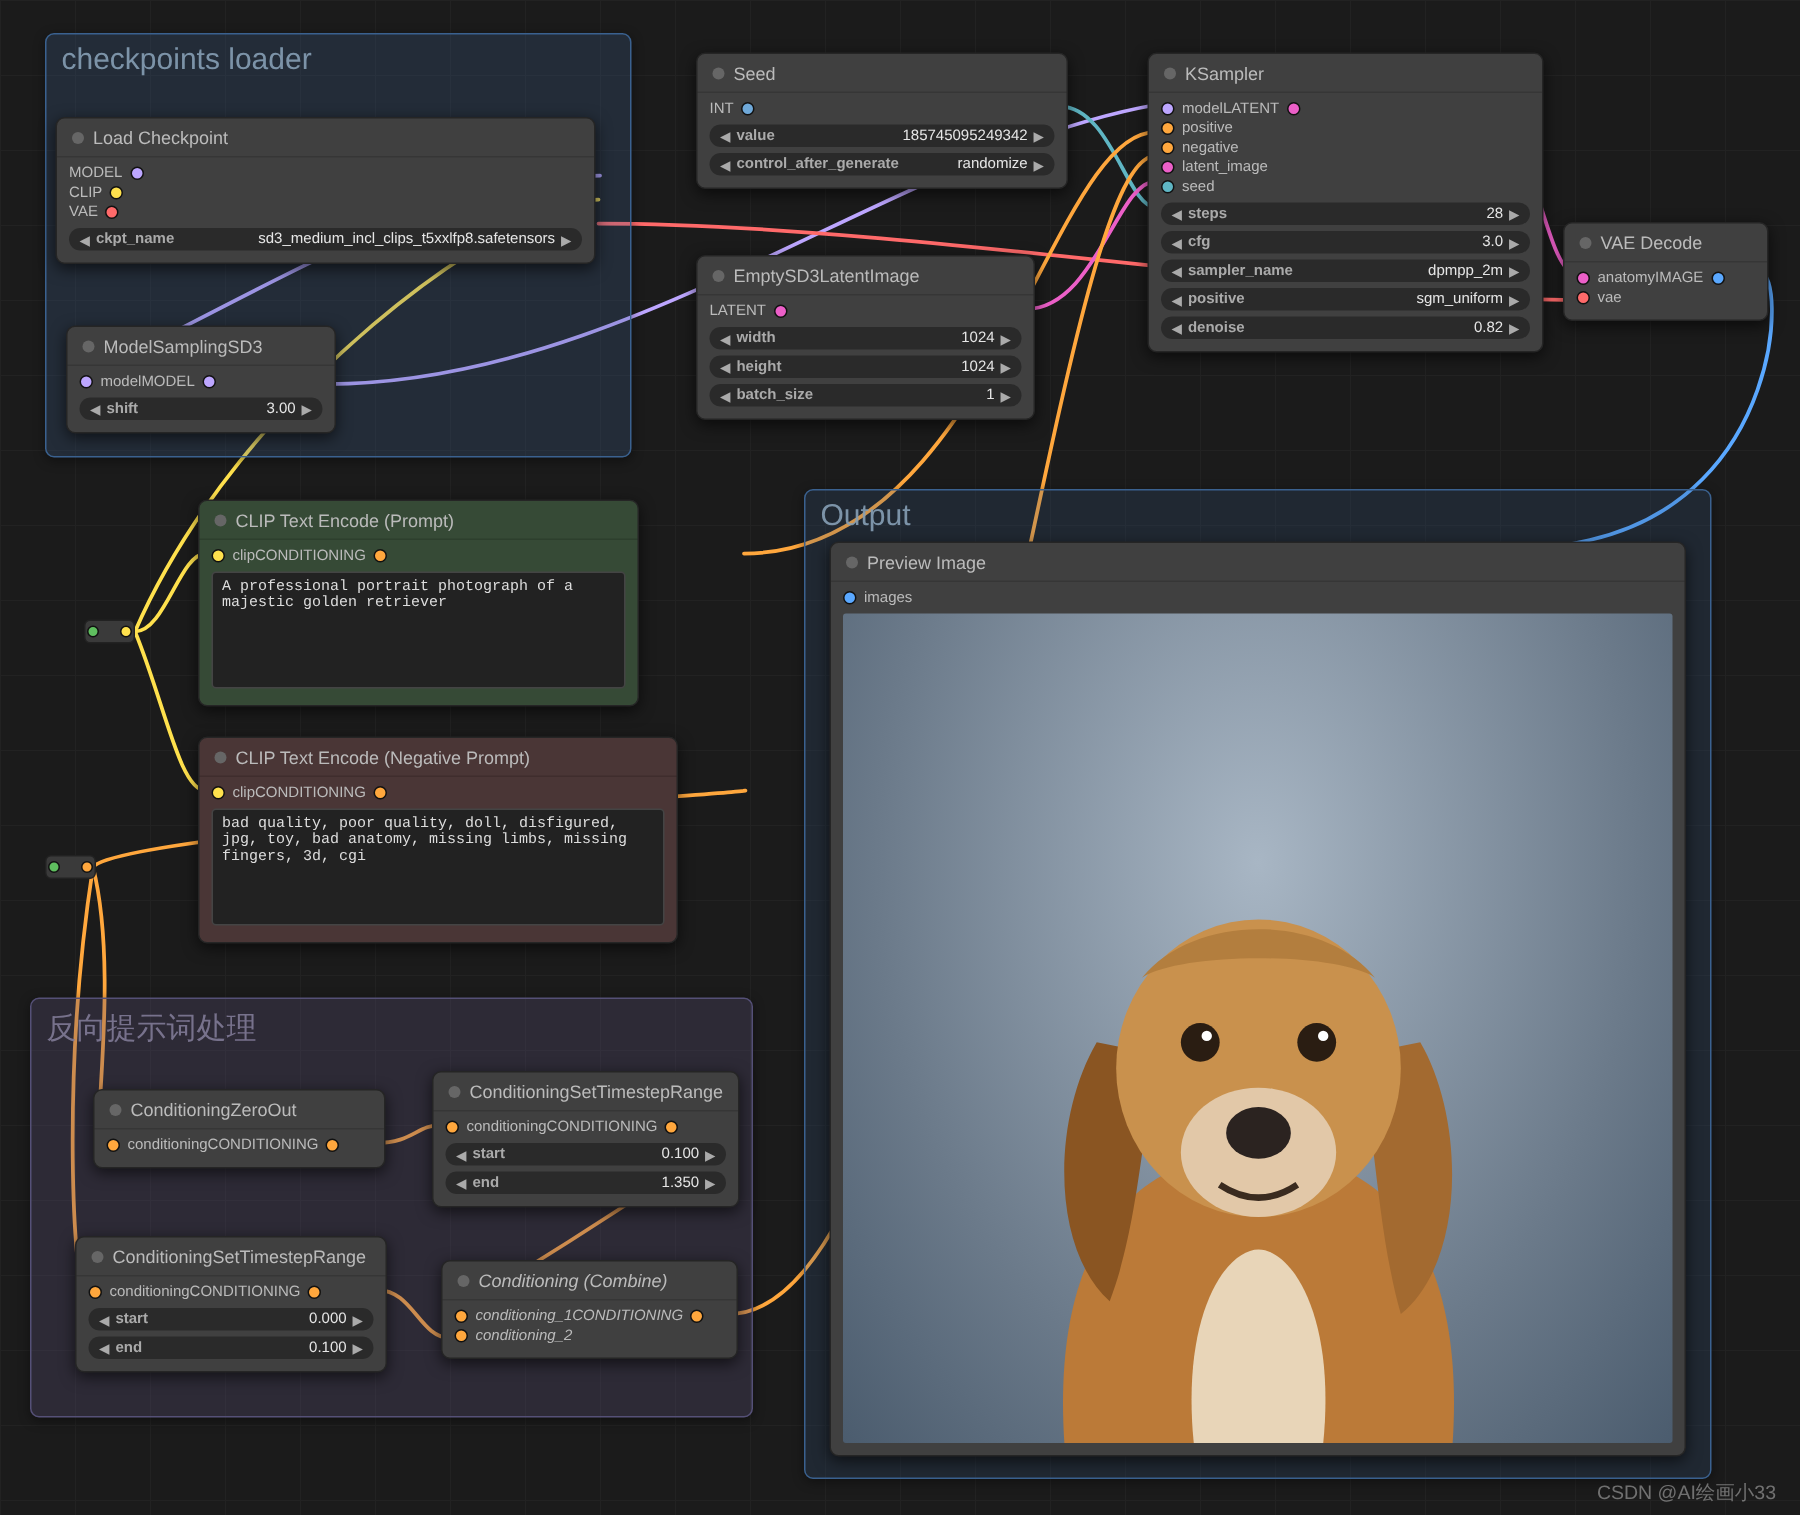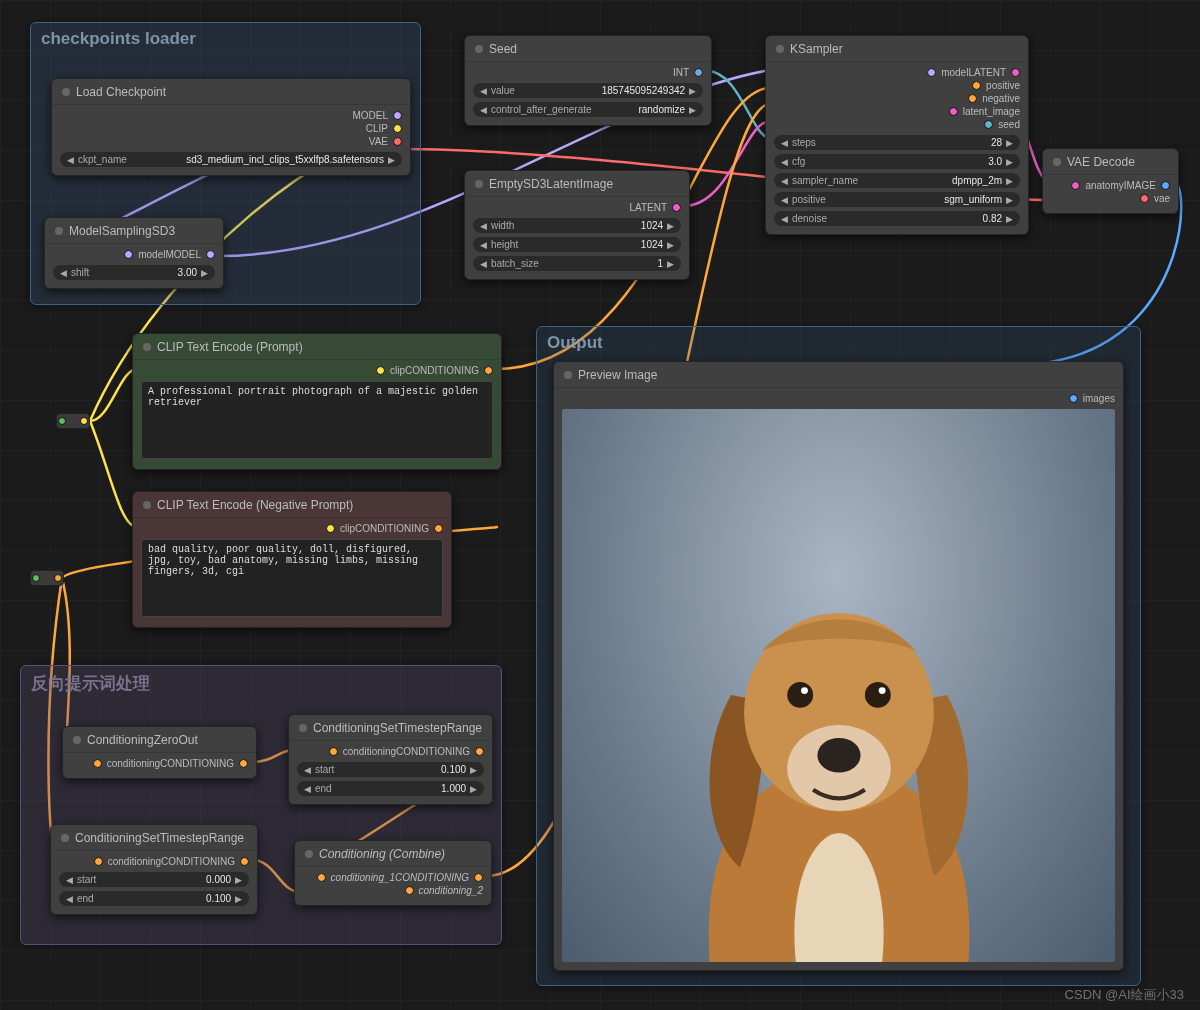--- a/index.html
+++ b/index.html
@@ -19,24 +19,23 @@
   svg.wires { position: absolute; inset: 0; width: 1200px; height: 1010px; pointer-events: none; }
   
   .group {
     position: absolute;
     border: 1px solid #555;
     border-radius: 6px;
     box-shadow: 0 2px 8px rgba(0,0,0,.4);
   }
   .group-title {
     padding: 6px 10px;
-    font-size: 17px;
+    font-size: 20px;
     color: #869fb5;
     opacity: .9;
-    font-weight: bold;
   }
   .group.blue    { background: rgba(58,97,143,.25); border-color: #3a618f; }
   .group.blue2   { background: rgba(48,86,131,.22); border-color: #3a618f; }
   .group.purple  { background: rgba(90,80,120,.3);  border-color: #555077; }
   
   .node {
     position: absolute;
     background: #404040;
     border: 1px solid #252525;
     border-radius: 6px;
@@ -47,33 +46,33 @@
   .node.reddish  { background: #4a3636; }
   .node .title {
     display: flex; align-items: center; gap: 6px;
     padding: 6px 10px 5px;
     font-size: 12px;
     color: #bbb;
     border-bottom: 1px solid rgba(0,0,0,.15);
   }
   .t-dot { width: 8px; height: 8px; border-radius: 50%; background: #666; }
   .node .body { padding: 4px 8px 8px; }
-  .io { display: flex; justify-content: flex-end; align-items: center; padding: 1px 0; font-size: 10px; }
+  .io { display: flex; justify-content: flex-start; align-items: center; padding: 1px 0; font-size: 10px; }
   .io .left  { display: flex; align-items: center; gap: 5px; }
   .io .right { display: flex; align-items: center; gap: 5px; color: #aaa; }
   .io .lbl { color: #bbb; }
   .port { width: 9px; height: 9px; border-radius: 50%; border: 1px solid #111; }
   .widget {
     display: flex; justify-content: space-between; align-items: center;
     background: #2a2a2a; border-radius: 10px;
     padding: 2px 7px; margin-top: 4px; font-size: 10px;
     color: #bbb;
   }
   .widget .tri { color: #aaa; font-size: 9px; }
-  .widget .wlabel { flex: 1; padding: 0 4px; color: #aaa; }
+  .widget .wlabel { flex: 1; padding: 0 4px; color: #aaa; font-weight: bold; }
   .widget .wval { color: #e6e6e6; padding-right: 4px; font-weight: 500; }
   .tarea {
     background: #222; border: 1px solid #444; border-radius: 3px;
     width: 100%; height: 78px; margin-top: 4px;
     color: #ddd; font-family: "Courier New", monospace; font-size: 10px;
     padding: 4px 6px; resize: none;
   }
   .reroute {
     position: absolute; width: 34px; height: 16px;
     background: #3a3a3a; border: 1px solid #222; border-radius: 4px;
@@ -141,21 +140,21 @@
 </div>
 
 <div class="group blue2" style="left:536px; top:326px; width:605px; height:660px;">
   <div class="group-title">Output</div>
 </div>
 
 <div class="group purple" style="left:20px; top:665px; width:482px; height:280px;">
   <div class="group-title" style="color:#807a96;">反向提示词处理</div>
 </div>
 
-<div class="node" style="left:51px; top:78px; width:360px;">
+<div class="node" style="left:37px; top:78px; width:360px;">
   <div class="title">
       <span class="t-dot"></span>
       <span>Load Checkpoint</span>
     </div>
   <div class="body">
     <div class="io">
         <span></span>
         <span class="right">
           <span class="lbl">MODEL</span>
           <span class="port" style="background:#bda6ff"></span>
@@ -362,21 +361,21 @@
       </div>
     <div class="io">
         <span class="left">
           <span class="port" style="background:#ff6a6a"></span>
           <span class="lbl">vae</span>
         </span>
       </div>
   </div>
 </div>
 
-<div class="node greenish" style="left:132px; top:333px; width:370px;">
+<div class="node greenish" style="left:132px; top:333px; width:294px;">
   <div class="title">
       <span class="t-dot"></span>
       <span>CLIP Text Encode (Prompt)</span>
     </div>
   <div class="body">
     <div class="io">
         <span class="left">
           <span class="port" style="background:#ffe14d"></span>
           <span class="lbl">clip</span>
         </span>
@@ -446,21 +445,21 @@
       </div>
     <div class="widget">
         <span class="tri">◀</span>
         <span class="wlabel">start</span>
         <span class="wval">0.100</span>
         <span class="tri">▶</span>
       </div>
     <div class="widget">
         <span class="tri">◀</span>
         <span class="wlabel">end</span>
-        <span class="wval">1.000</span>
+        <span class="wval">1.350</span>
         <span class="tri">▶</span>
       </div>
   </div>
 </div>
 
 <div class="node" style="left:50px; top:824px; width:208px;">
   <div class="title">
       <span class="t-dot"></span>
       <span>ConditioningSetTimestepRange</span>
     </div>

